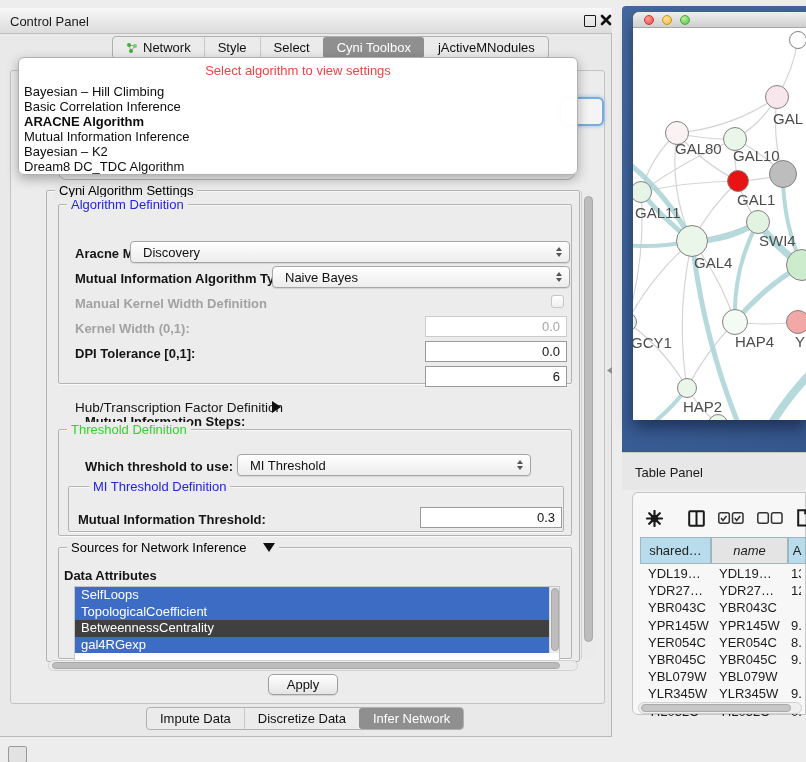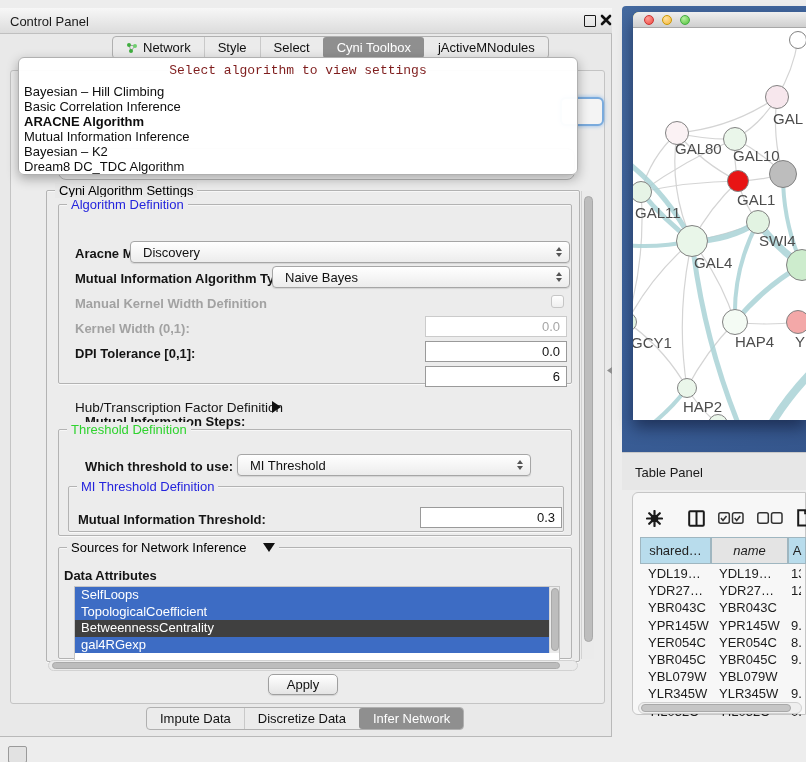--- a/index.html
+++ b/index.html
@@ -46,21 +46,21 @@
   .field{background:#fff;border:1px solid #9a9a9a;font-size:13px;color:#111;
     display:flex;align-items:center;justify-content:flex-end;padding:0 6px;box-sizing:border-box;}
   .field.dim{border-color:#cbcbcb;color:#a6a6a6;}
   .cb{width:13px;height:13px;background:linear-gradient(#fefefe,#efefef);border:1px solid #c6c6c6;border-radius:3px;box-sizing:border-box;}
   .btn{background:linear-gradient(#ffffff,#e4e4e4);border:1px solid #9f9f9f;border-radius:5px;
     font-size:13px;color:#111;display:flex;align-items:center;justify-content:center;
     box-shadow:0 1px 1px rgba(0,0,0,.12);box-sizing:border-box;}
   
   .dd-panel{left:18px;top:57px;width:560px;height:118px;background:rgba(255,255,255,.97);
     border:1px solid #b0b0b0;border-radius:6px;box-shadow:0 4px 12px rgba(0,0,0,.30);z-index:30;box-sizing:border-box;}
-  .dd-placeholder{height:24px;display:flex;align-items:center;justify-content:center;color:#7f1d1d;font-size:13px;font-family:Liberation Mono, monospace;}
+  .dd-placeholder{height:24px;display:flex;align-items:center;justify-content:center;color:#ef4444;font-size:13px;}
   .dd-list{padding-left:5px;padding-top:2px;}
   .dd-item{font-size:13px;line-height:15px;color:#0d0d0d;white-space:nowrap;}
   .dd-item.dd-bold{font-weight:bold;}
   
   .attr-list{background:#fff;border:1px solid #c6c6c6;box-sizing:border-box;overflow:hidden;}
   .attr-item{height:16.5px;line-height:16.5px;font-size:13px;color:#fff;padding-left:6px;white-space:nowrap;}
   
   .sb-track{background:#ebebeb;box-sizing:border-box;}
   .sb-thumb{position:absolute;background:#bdbdbd;border:1px solid #a9a9a9;border-radius:5px;box-sizing:border-box;}
   
@@ -188,21 +188,21 @@
 <span class="abs lbl" style="left:85px;top:459px;">Which threshold to use:</span>
 <div class="abs combo" style="left:237px;top:454px;width:294px;height:22px;">
   <span>MI Threshold</span>
   <span class="spin">
       <span class="tri-up"></span>
       <span class="tri-dn"></span>
     </span>
 </div>
 
 <div class="abs grp" style="left:68px;top:486px;width:494px;height:44px;">
-  <span class="grp-title t-blue" style="background:#ececec;">MI Threshold Definition</span>
+  <span class="grp-title t-blue" style="background:#ececec;margin-left:12px;">MI Threshold Definition</span>
 </div>
 <span class="abs lbl" style="left:78px;top:512px;">Mutual Information Threshold:</span>
 <div class="abs field" style="left:420px;top:507px;width:142px;height:21px;">
   <span>0.3</span>
 </div>
 
 <div class="abs grp" style="left:58px;top:547px;width:512px;height:110px;">
   <span class="grp-title" style="background:#ececec;display:flex;align-items:center;gap:16px;">
     <span>Sources for Network Inference</span>
     <span class="tri-down-b"></span>

